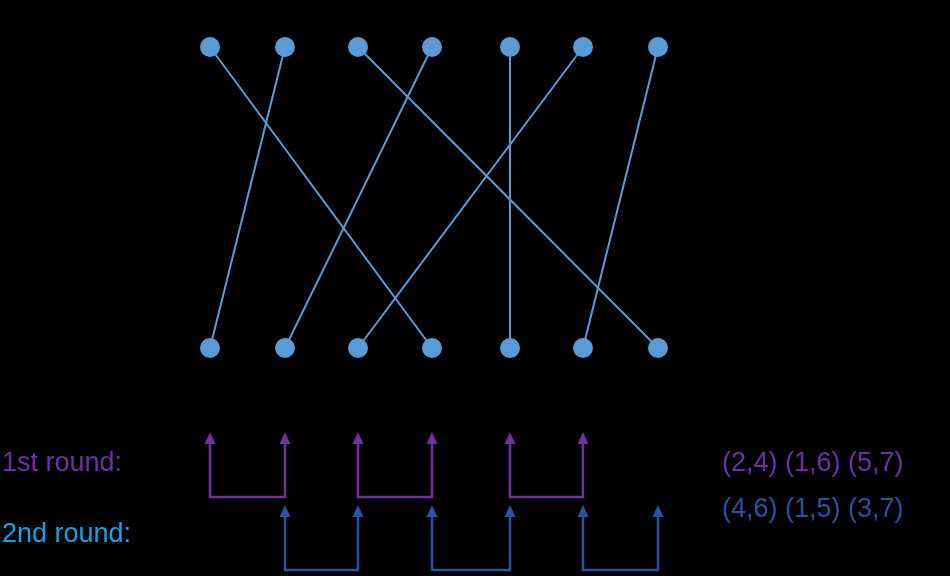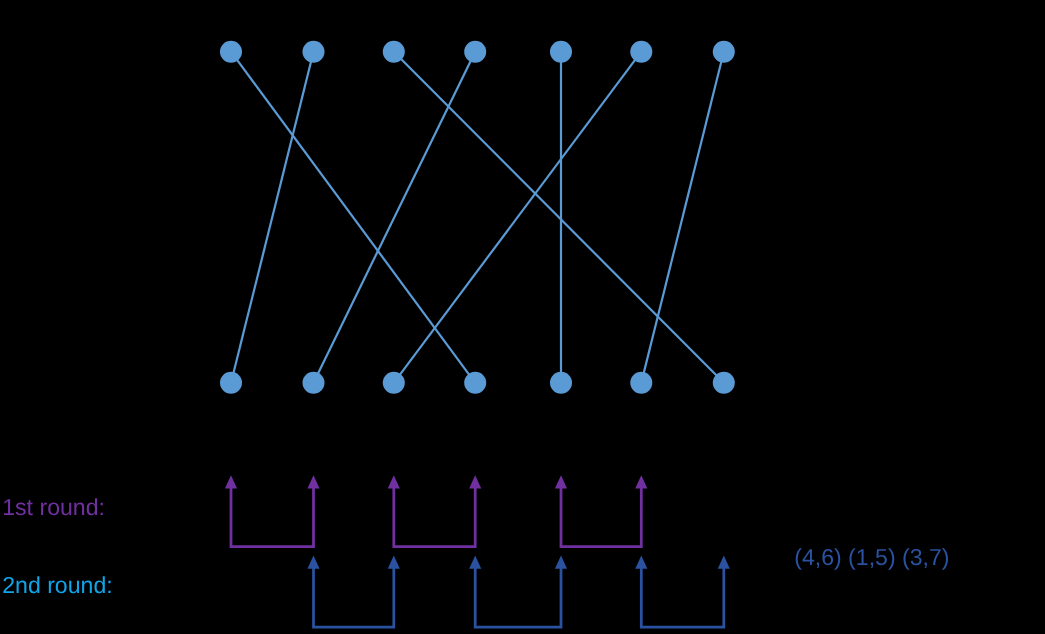--- a/index.html
+++ b/index.html
@@ -15,21 +15,21 @@
     overflow: hidden;
     font-family: "Liberation Sans", sans-serif;
   }
   .stage svg {
     position: absolute;
     left: 0;
     top: 0;
   }
   .label {
     position: absolute;
-    font-size: 21px;
+    font-size: 27px;
     line-height: 30px;
     white-space: nowrap;
     user-select: none;
   }
   .round1-label  { left: 2px;   top: 447px; }
   .round2-label  { left: 2px;   top: 518px; }
   .round1-pairs  { left: 722px; top: 447px; }
   .round2-pairs  { left: 722px; top: 493px; }
 </style>
 </head>
@@ -76,16 +76,17 @@
       <path d="M 510 505 L 504.5 517 L 515.5 517 Z" fill="#2A52A0"></path>
       <path d="M 583 513 L 583 570 L 658 570 L 658 513" fill="none" stroke="#2A52A0" stroke-width="2.5"></path>
       <path d="M 583 505 L 577.5 517 L 588.5 517 Z" fill="#2A52A0"></path>
       <path d="M 658 505 L 652.5 517 L 663.5 517 Z" fill="#2A52A0"></path>
     </svg>
 
   <div class="label round1-label" style="color: rgb(112, 48, 160);">1st round:</div>
 
   <div class="label round2-label" style="color: #0ea5e9;">2nd round:</div>
 
+  <div class="label round1-pairs" style="color: rgb(112, 48, 160);">(2,4) (1,6) (5,7)</div>
 
   <div class="label round2-pairs" style="color: rgb(42, 82, 160);">(4,6) (1,5) (3,7)</div>
 
 </div>
 
 </body></html>

